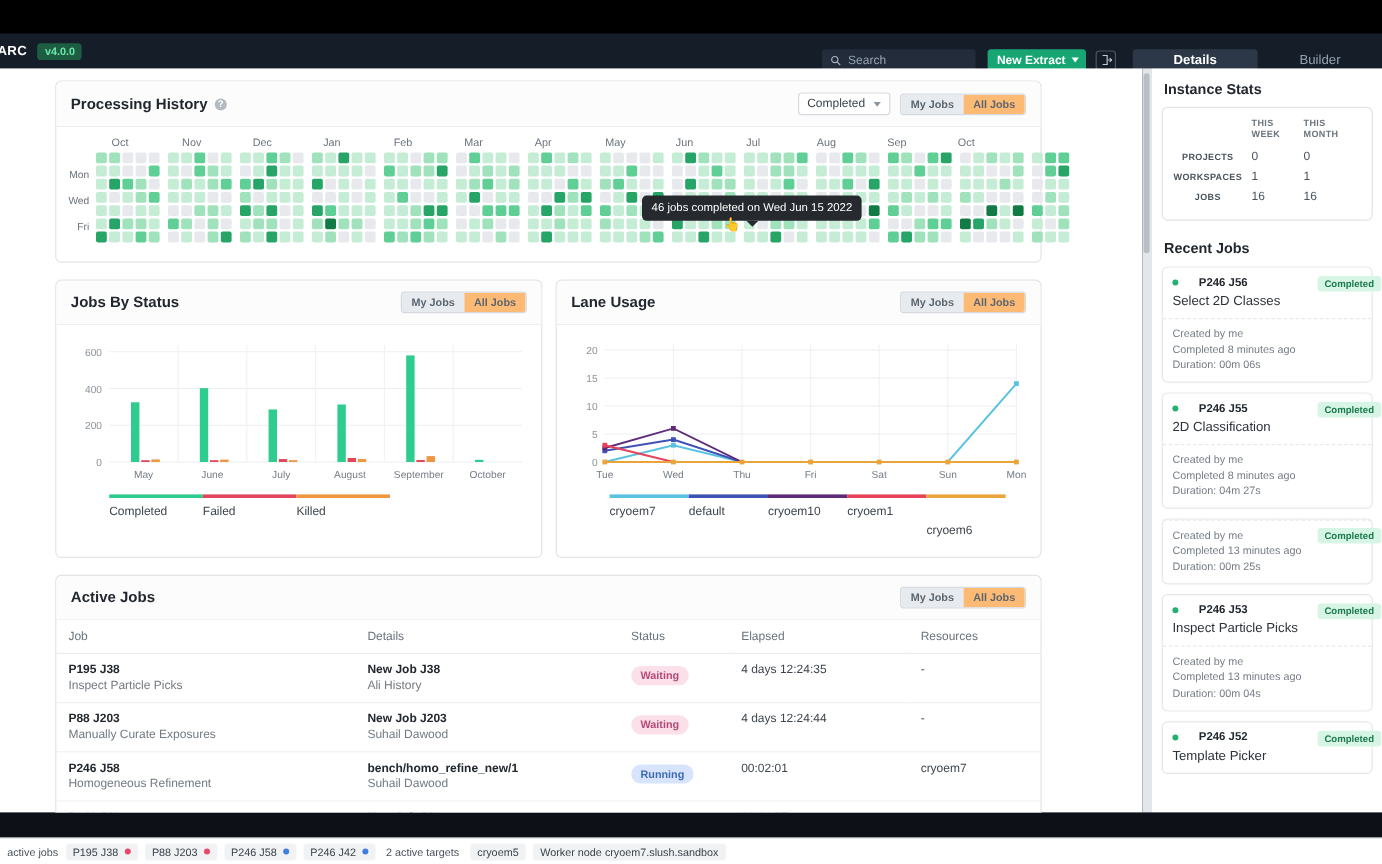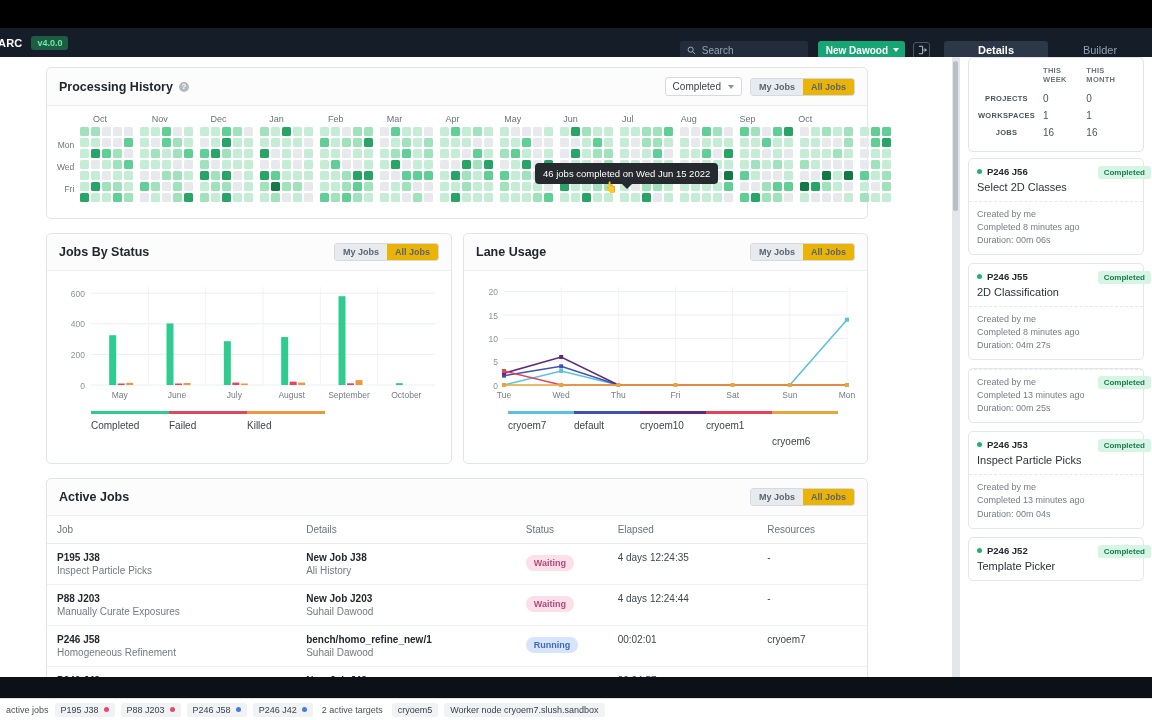--- a/index.html
+++ b/index.html
@@ -70,21 +70,21 @@
   }
   .card-title { font-size:12.5px; font-weight:700; color:#22272e; }
   .help-dot {
     width:10px; height:10px; border-radius:50%; background:#b4bac1; margin-left:6px;
     color:#fff; font-size:8px; line-height:10px; text-align:center; font-weight:700;
   }
   .head-right { margin-left:auto; display:flex; align-items:center; gap:8px; }
 
   .seg { display:flex; border:1px solid #d6dade; border-radius:3px; overflow:hidden; }
   .seg div {
-    padding:3px 8px; font-size:9px; font-weight:700; color:#5b6570; cursor:pointer; background:#eab308;
+    padding:3px 8px; font-size:9px; font-weight:700; color:#5b6570; cursor:pointer; background:#fdba74;
   }
   .seg div.on { background:#e7eaee; }
   .dropdown {
     display:flex; align-items:center; gap:7px; border:1px solid #d6dade; border-radius:3px;
     padding:3px 7px; font-size:10px; color:#3c444d; cursor:pointer; background:#fff;
   }
   .caret { width:0;height:0;border-left:3.5px solid transparent;border-right:3.5px solid transparent;border-top:4px solid #8c949d; }
 
   
   .hm-body { padding:8px 10px 12px 10px; position:relative; }
@@ -135,21 +135,21 @@
   .stats-tbl th {
     font-size:7.5px; font-weight:700; color:#6b737c; letter-spacing:.3px;
     text-align:left; padding:0 0 6px 0;
   }
   .stats-tbl td.lbl { font-size:7.5px; font-weight:700; color:#4b535c; text-align:center; padding:3px 7px 3px 0; letter-spacing:.3px; }
   .stats-tbl td.val { font-size:10px; color:#4b535c; padding:3px 0; }
   .job-card {
     border:1px solid #e4e7ea; border-radius:5px; margin:0 8px 8px 8px; position:relative; background:#fff;
   }
   .job-top { padding:7px 8px 8px 8px; }
-  .job-idline { display:flex; align-items:center; gap:5px; }
+  .job-idline { display:flex; align-items:center; gap:17px; }
   .job-dot { width:5px;height:5px;border-radius:50%;background:#24b06e; }
   .job-id { font-size:9.5px; font-weight:700; color:#23282e; }
   .job-name { font-size:11px; color:#2c323a; margin-top:4px; }
   .job-badge {
     position:absolute; right:-8px; top:7px; background:#d6f5e4; color:#1b7a4f;
     font-size:8px; font-weight:700; padding:2px 6px; border-radius:3px;
   }
   .job-meta { border-top:1px dashed #e6e9ec; padding:6px 8px 7px 8px; }
   .job-meta div { font-size:9px; color:#767d86; line-height:1.45; }
 
@@ -180,21 +180,21 @@
     <div class="nav-right">
       <div class="search-box">
         <svg class="sicon" viewBox="0 0 16 16">
           <circle cx="6.5" cy="6.5" r="4.6" fill="none" stroke="#aab4c0" stroke-width="1.7"></circle>
           <line x1="10" y1="10" x2="14.5" y2="14.5" stroke="#aab4c0" stroke-width="1.7"></line>
         </svg>
         <span class="stext">Search</span>
       </div>
 
       <div class="new-project-btn">
-        <span class="npt">New Dawood</span>
+        <span class="npt">New Extract</span>
         <span class="caret" style="border-top-color:#fff"></span>
       </div>
 
       <div class="icon-btn">
         <svg width="10" height="10" viewBox="0 0 16 16">
           <path d="M3 2 H9 V14 H3" fill="none" stroke="#c3ccd6" stroke-width="1.5"></path>
           <line x1="10" y1="8" x2="15" y2="8" stroke="#c3ccd6" stroke-width="1.5"></line>
           <path d="M12.5 5.5 L15 8 L12.5 10.5" fill="none" stroke="#c3ccd6" stroke-width="1.5"></path>
         </svg>
       </div>
@@ -1096,20 +1096,21 @@
       </div>
 
     </div>
   </div>
 
   <div class="gutter">
     <div class="gutter-thumb"></div>
   </div>
 
   <div class="side-panel">
+    <div class="sp-sect-title">Instance Stats</div>
     <div class="stats-card">
       <table class="stats-tbl">
         <thead>
             <tr id="st-head">
               <th style="width: 66px;"></th>
               <th>THIS WEEK</th>
               <th>THIS MONTH</th>
             </tr>
           </thead>
         <tbody id="st-body">
@@ -1124,20 +1125,21 @@
               <td class="val">1</td>
             </tr>
             <tr>
               <td class="lbl">JOBS</td>
               <td class="val">16</td>
               <td class="val">16</td>
             </tr>
           </tbody>
       </table>
     </div>
+    <div class="sp-sect-title">Recent Jobs</div>
     <div id="recent-jobs">
         <div class="job-card">
           <div class="job-badge">Completed</div>
           <div class="job-top">
             <div class="job-idline">
               <span class="job-dot"></span>
               <span class="job-id">P246 J56</span>
             </div>
             <div class="job-name">Select 2D Classes</div>
           </div>

